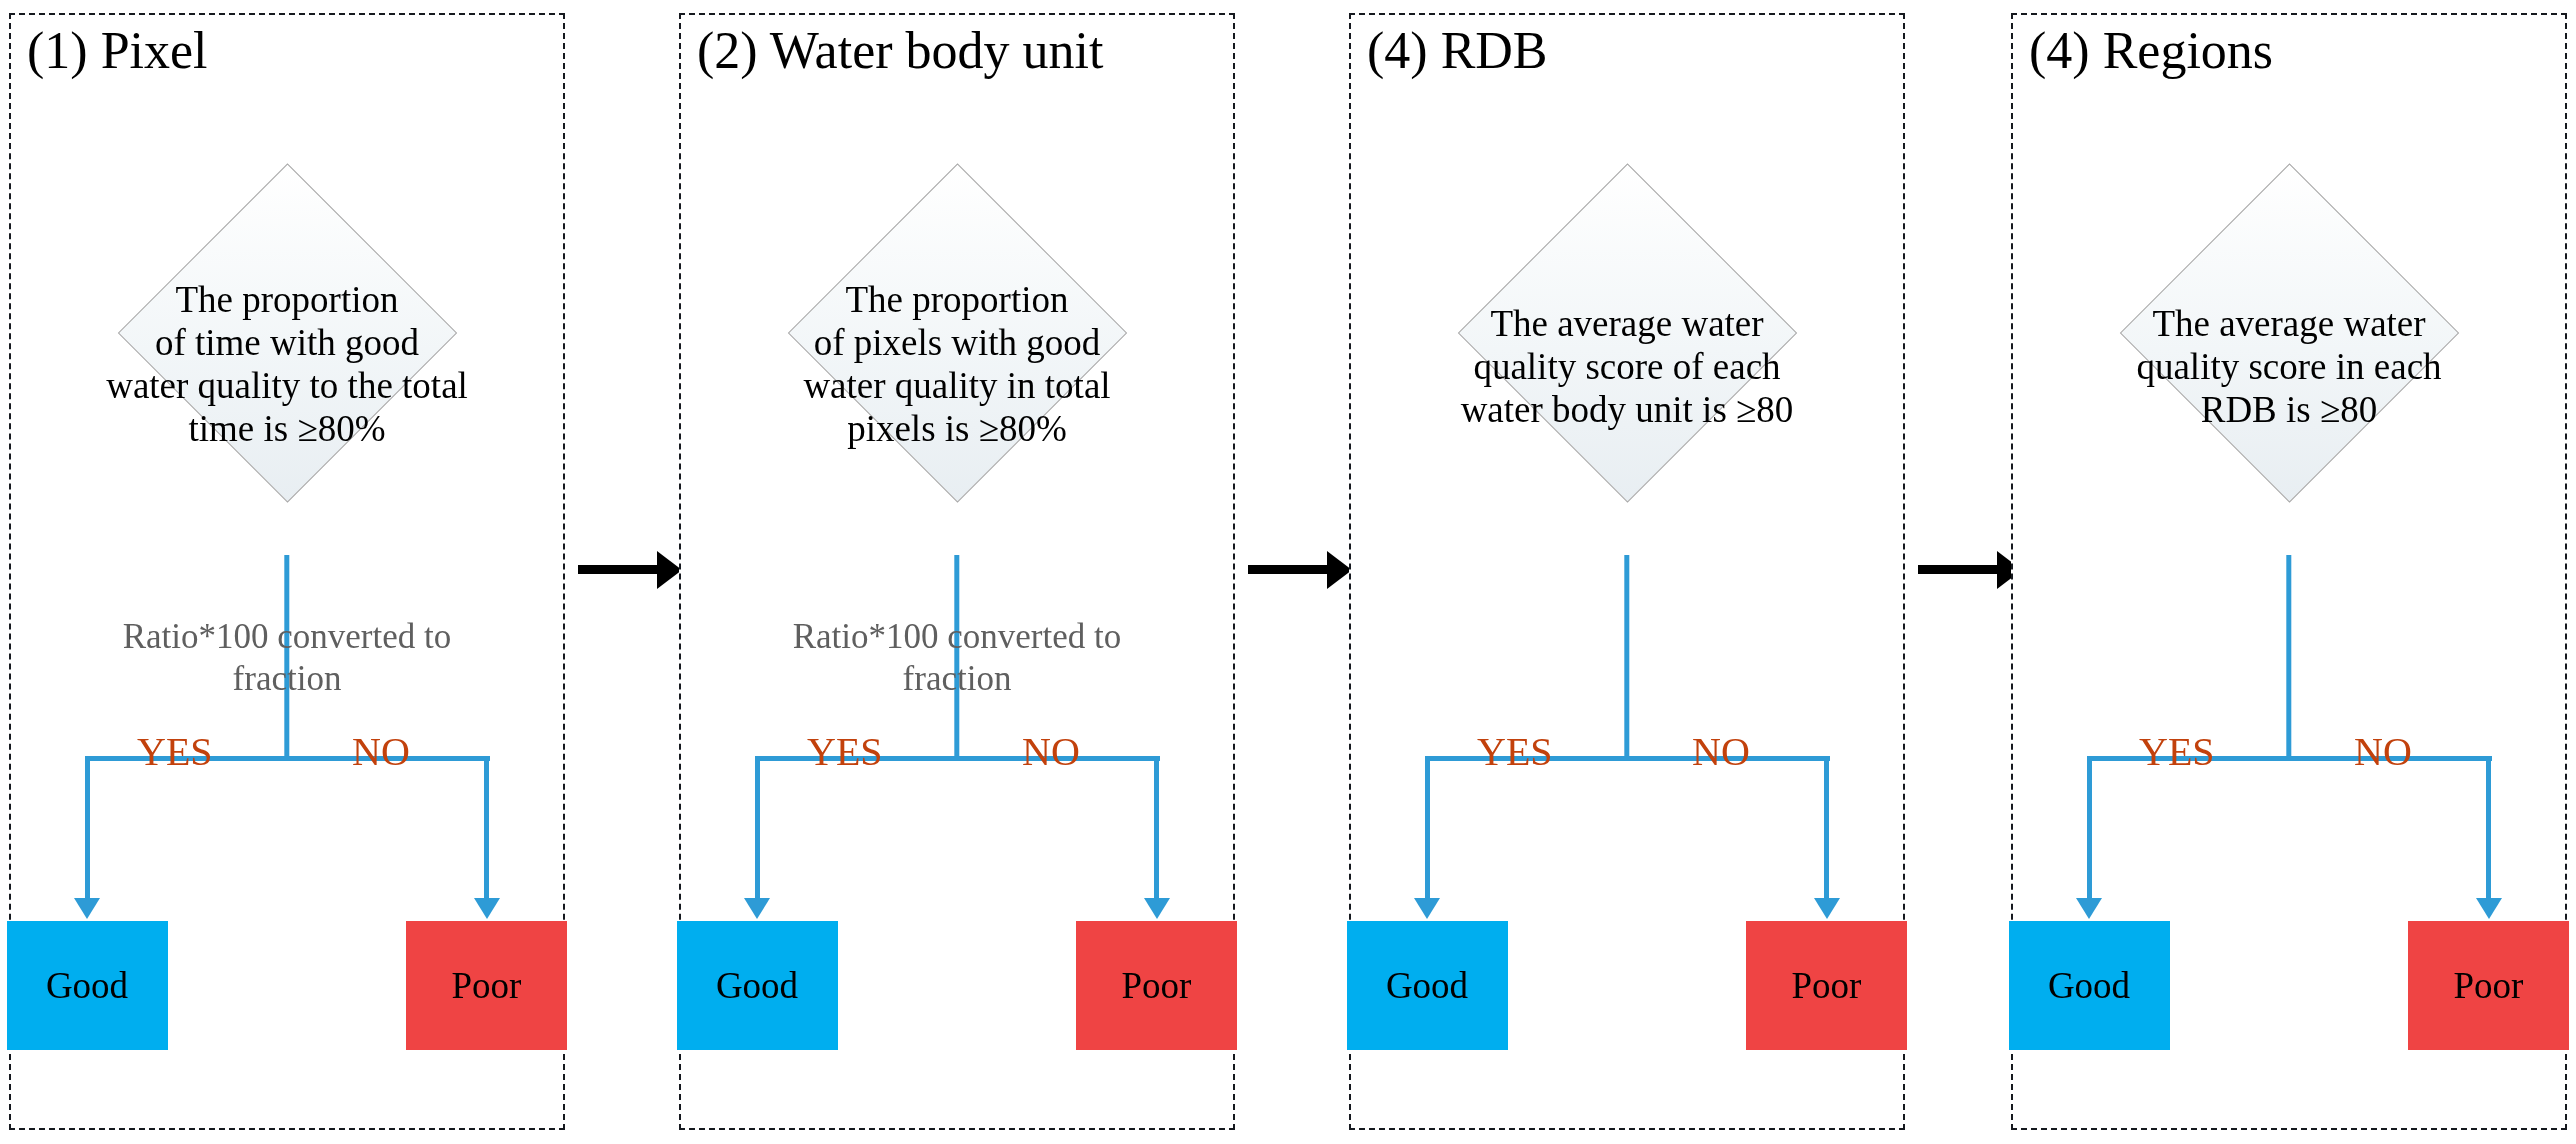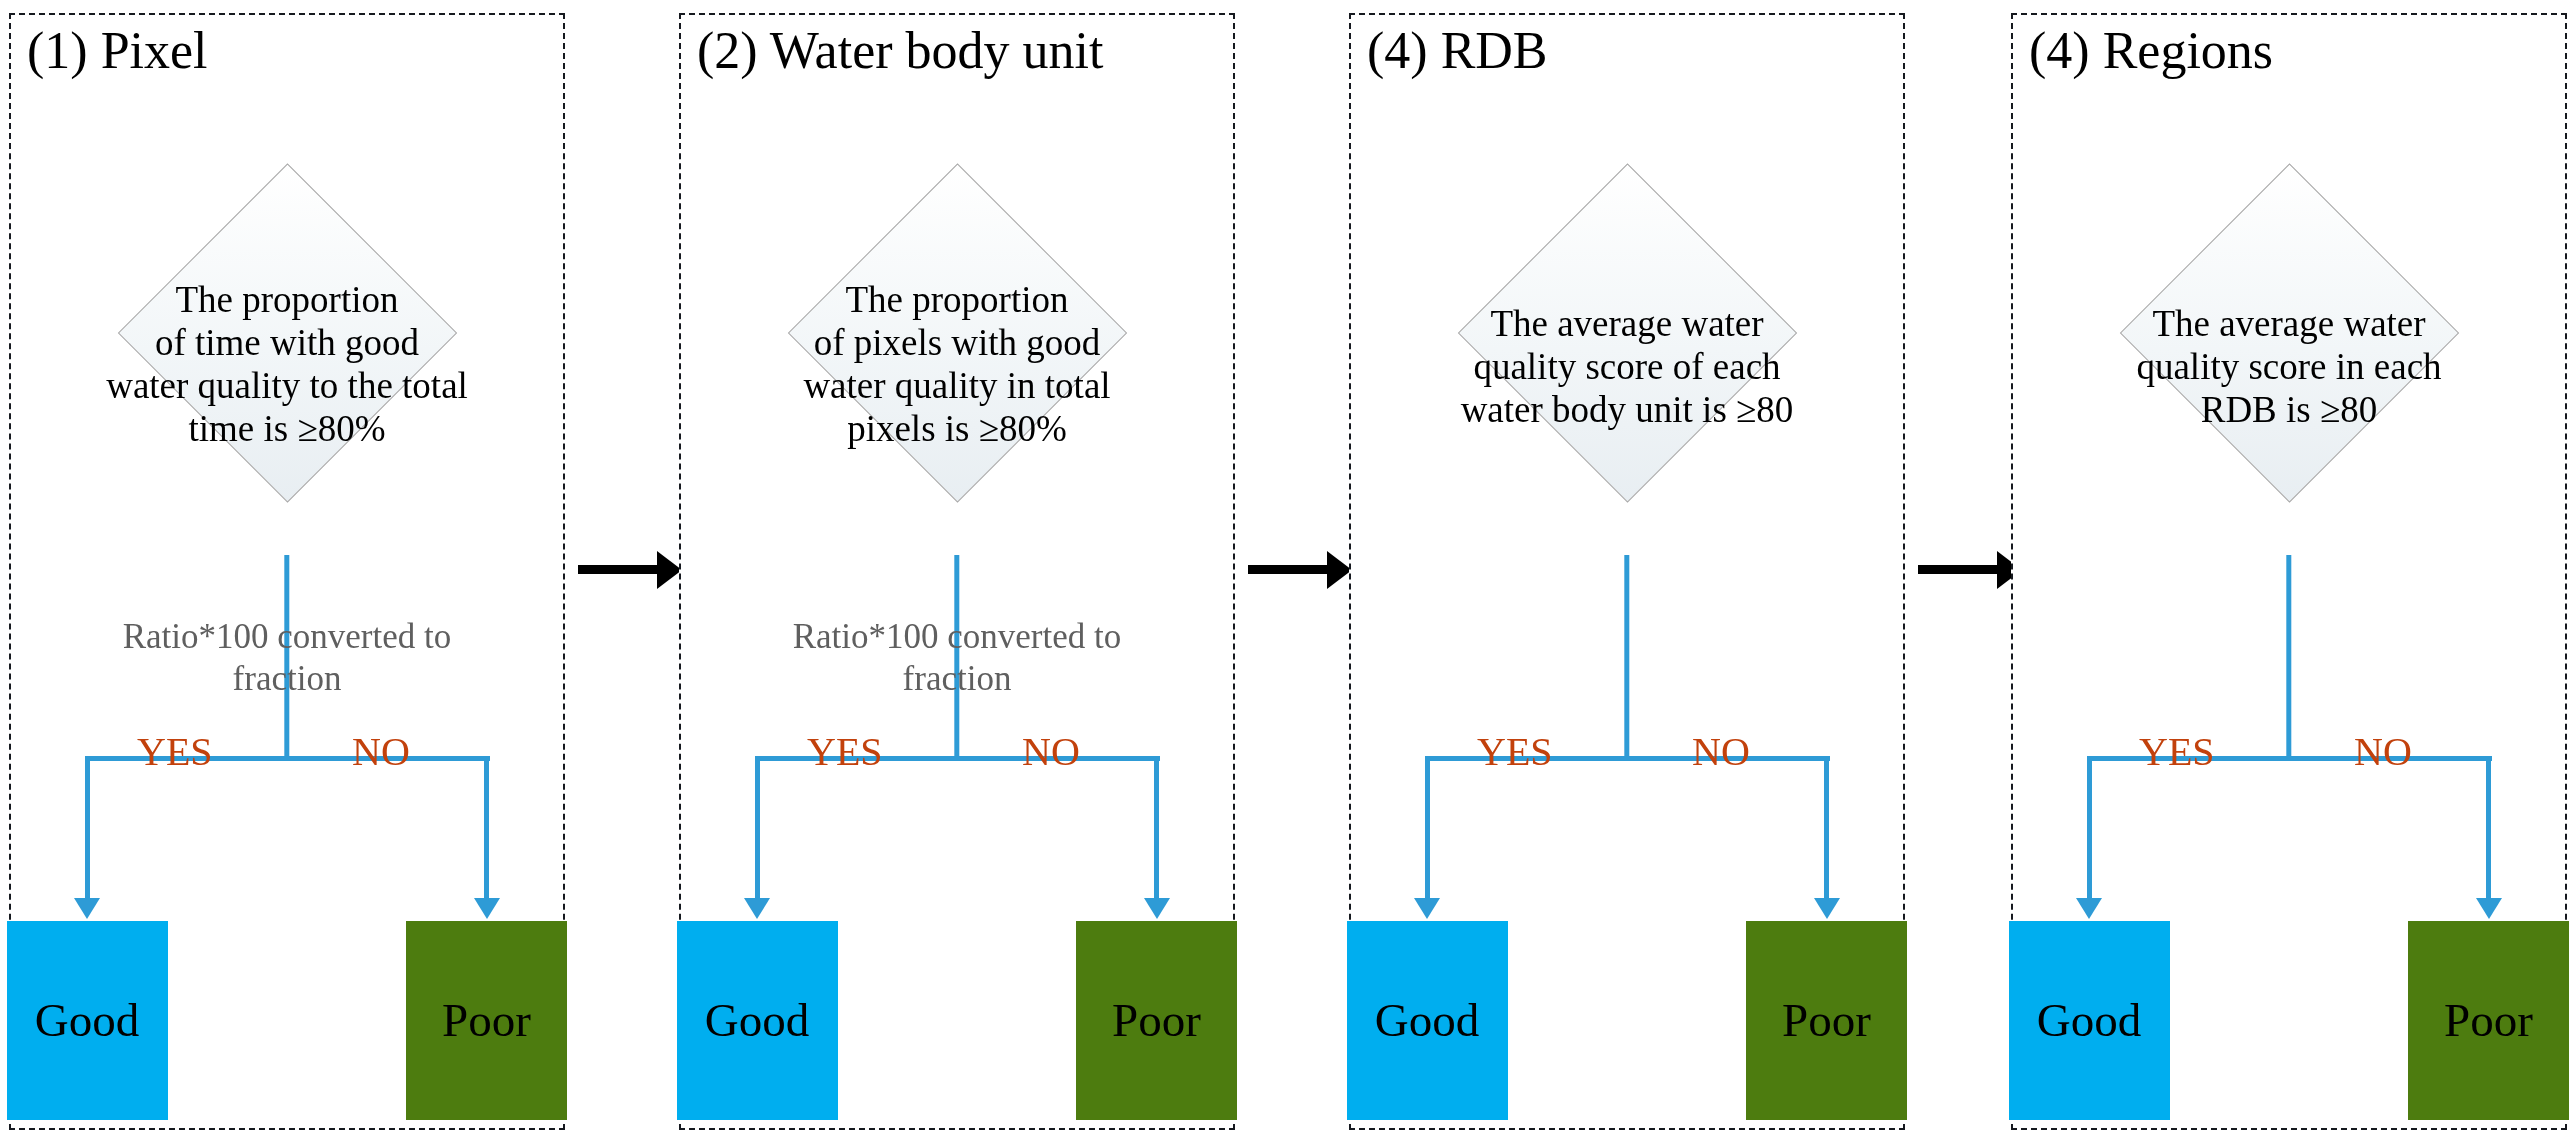--- a/index.html
+++ b/index.html
@@ -117,30 +117,30 @@
     line-height: 1.2;
     white-space: pre-line;
     width: 377px;
     font-family: "Liberation Serif", "DejaVu Serif", serif;
   }
 
   
   .term-box {
     position: absolute;
     width: 161px;
-    height: 199px;
+    height: 129px;
     display: flex;
     align-items: center;
     justify-content: center;
-    font-size: 47px;
+    font-size: 37px;
     color: #000000;
     font-family: "Liberation Serif", "DejaVu Serif", serif;
   }
   .term-good { background: #00AEEF; }
-  .term-poor { background: #4d7c0f; }
+  .term-poor { background: #ef4444; }
 
   
   .flow-arrow {
     position: absolute;
     height: 9px;
     background: #000000;
   }
   .flow-arrow::after {
     content: "";
     position: absolute;

